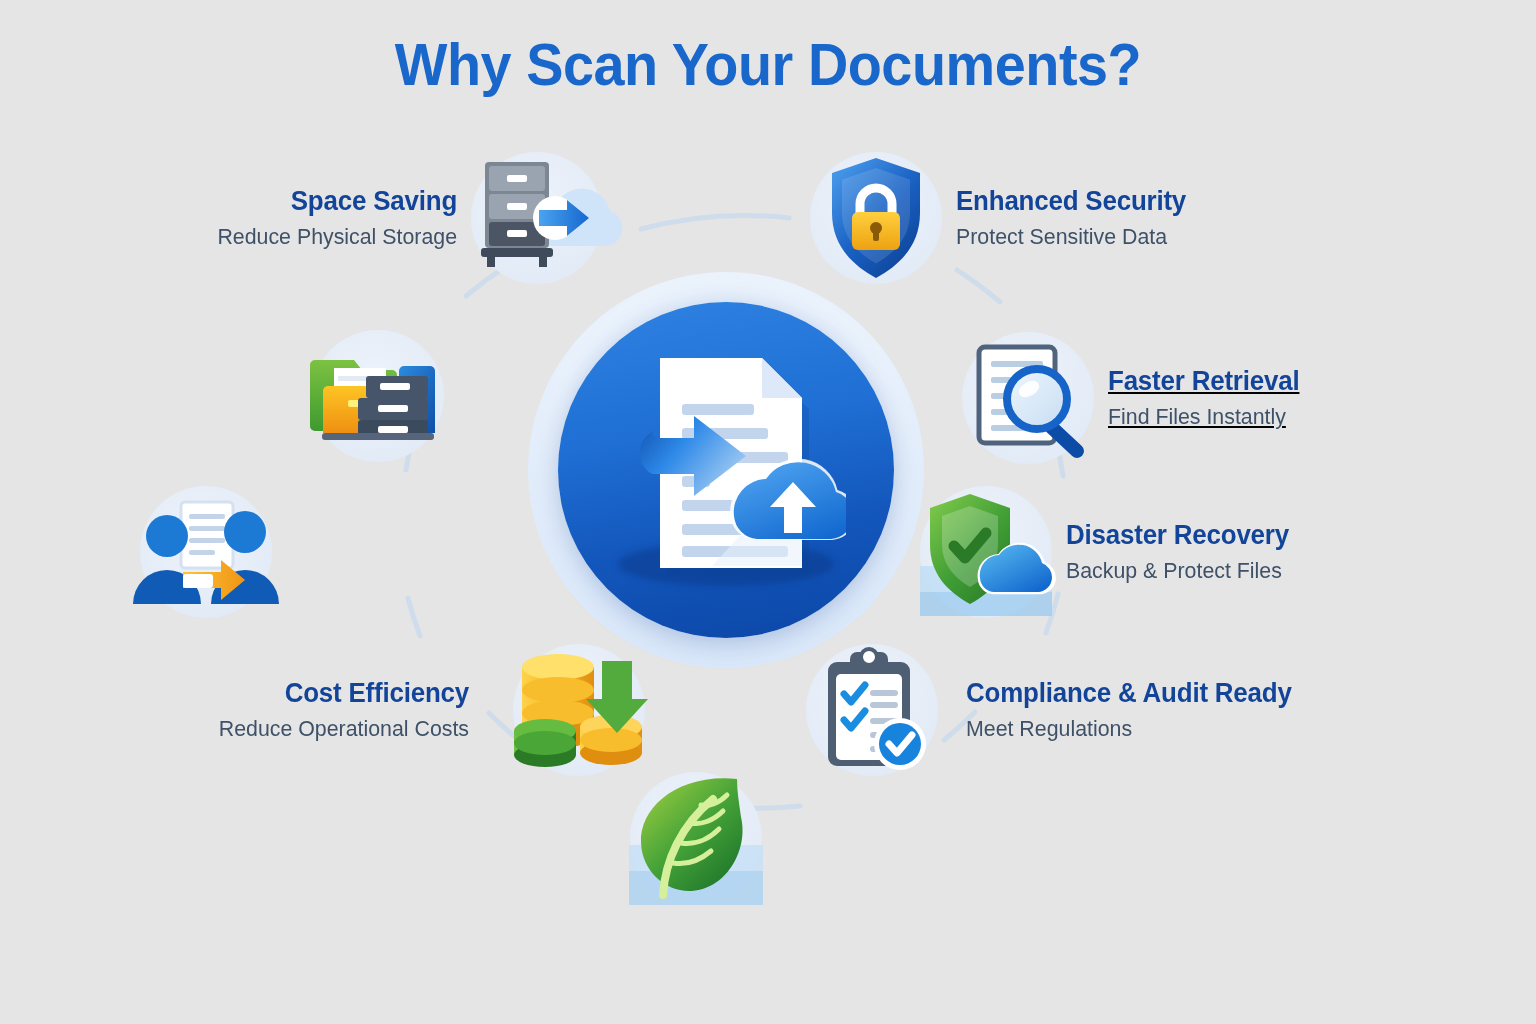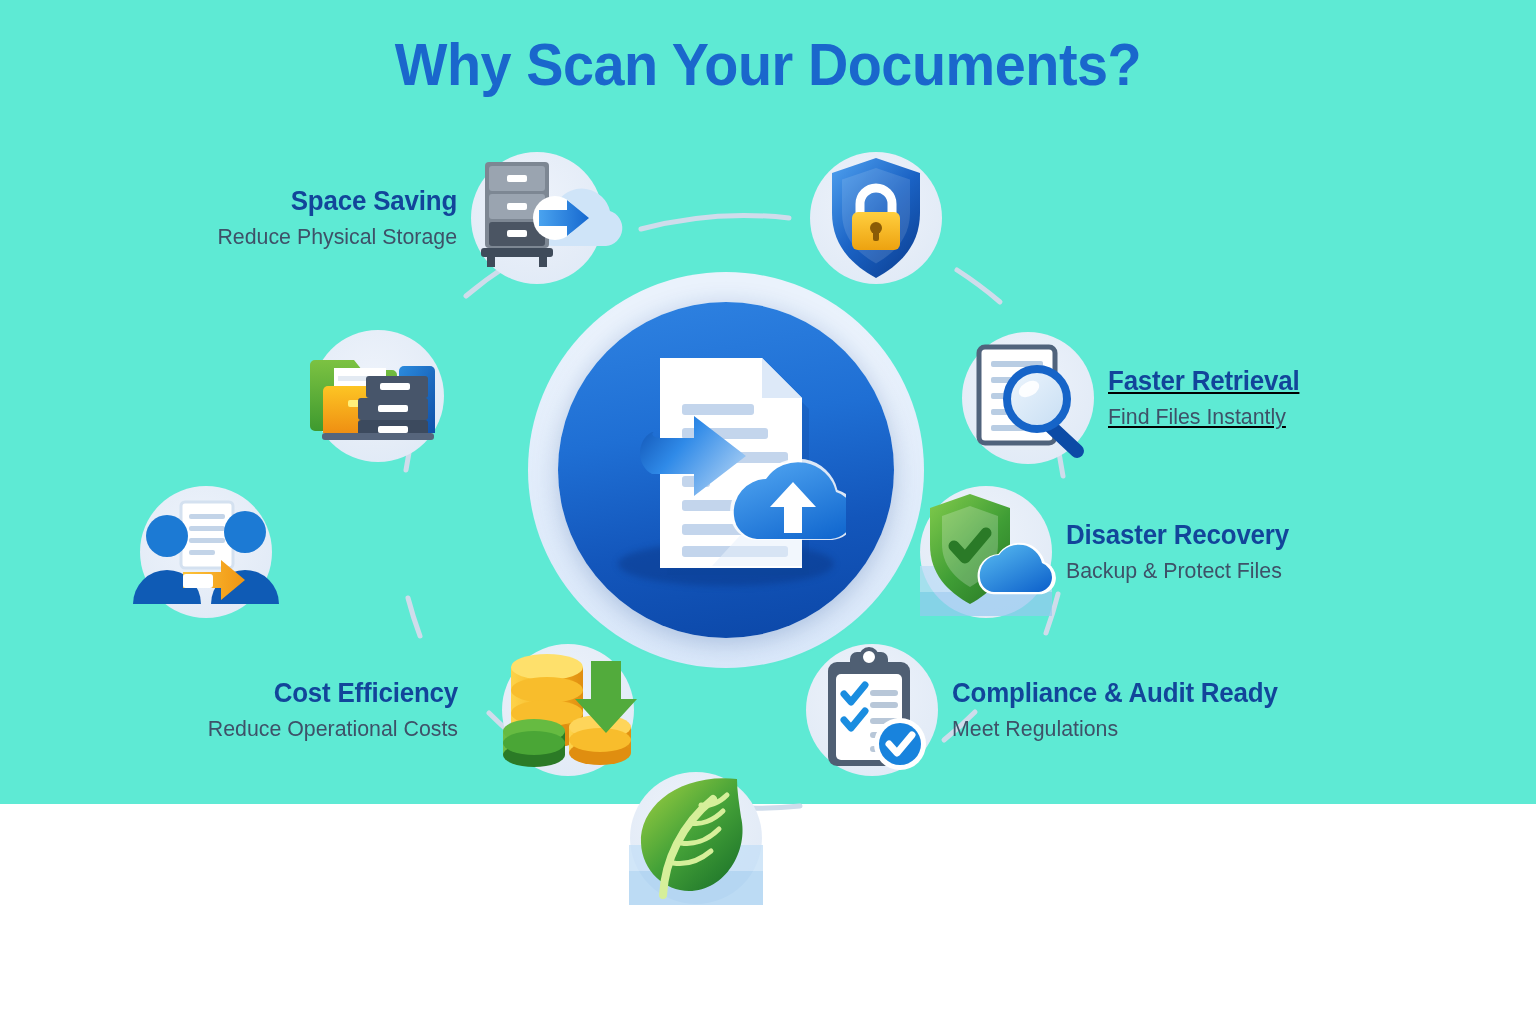--- a/index.html
+++ b/index.html
@@ -4,22 +4,22 @@
 <style>
   * { box-sizing: border-box; margin: 0; padding: 0; }
   html, body {
     width: 1536px; height: 1024px;
     background: #ffffff;
     font-family: "Liberation Sans", sans-serif;
     overflow: hidden;
   }
   #stage {
     position: relative;
-    width: 1536px; height: 804px;
-    background: #5eead4;
+    width: 1536px; height: 1024px;
+    background: #e5e5e5;
   }
 
   
   #title {
     position: absolute;
     top: 30px; left: 0; width: 1536px;
     text-align: center;
     font-size: 60px;
     font-weight: bold;
     letter-spacing: -0.5px;
@@ -89,22 +89,22 @@
   .node.left .lbl-sub { transform-origin: right center; }
   .node.right .lbl-sub { transform-origin: left center; }
 
   
   #node-space        { left: 196px; top: 152px; }
   #node-security     { left: 810px; top: 152px; }
   #node-folders      { left: 312px; top: 330px; }
   #node-retrieval    { left: 962px; top: 332px; text-decoration: underline; }
   #node-collab       { left: 140px; top: 486px; }
   #node-disaster     { left: 920px; top: 486px; }
-  #node-cost         { left: 186px; top: 644px; gap: 30px; }
-  #node-compliance   { left: 806px; top: 644px; }
+  #node-cost         { left: 197px; top: 644px; gap: 30px; }
+  #node-compliance   { left: 806px; top: 644px; gap: 14px; }
   #node-environment  { left: 630px; top: 772px; }
 </style>
 </head>
 <body>
 
 <div id="stage">
 
   <div id="title">Why Scan Your Documents?</div>
 
   <svg id="ring" viewBox="0 0 1536 1024">
@@ -215,20 +215,24 @@
           </linearGradient>
         </defs>
         <path d="M60 6 l44 15 v40 c0 32 -20 52 -44 65 c-24 -13 -44 -33 -44 -65 v-40 z" fill="url(#esShield)"></path>
         <path d="M60 16 l34 11.5 v33 c0 25 -15 40 -34 51 c-19 -11 -34 -26 -34 -51 v-33 z" fill="#ffffff" opacity="0.12"></path>
         <path d="M44 66 v-14 a16 16 0 0 1 32 0 v14" fill="none" stroke="#ffffff" stroke-width="9"></path>
         <rect x="36" y="60" width="48" height="38" rx="6" fill="url(#esLock)"></rect>
         <circle cx="60" cy="76" r="6" fill="#8a5b06"></circle>
         <rect x="57" y="78" width="6" height="11" rx="2" fill="#8a5b06"></rect>
       </svg>
     </div>
+    <div class="labels">
+      <div class="lbl-title">Enhanced Security</div>
+      <div class="lbl-sub">Protect Sensitive Data</div>
+    </div>
   </div>
 
   <div class="node right" id="node-folders">
     <div class="icon-bubble">
       <svg width="140" height="116" viewBox="0 0 140 116">
         <defs>
           <linearGradient id="fGreen" x1="0" y1="0" x2="0" y2="1">
             <stop offset="0" stop-color="#7cc242"></stop>
               <stop offset="1" stop-color="#3e9a2f"></stop>
           </linearGradient>

